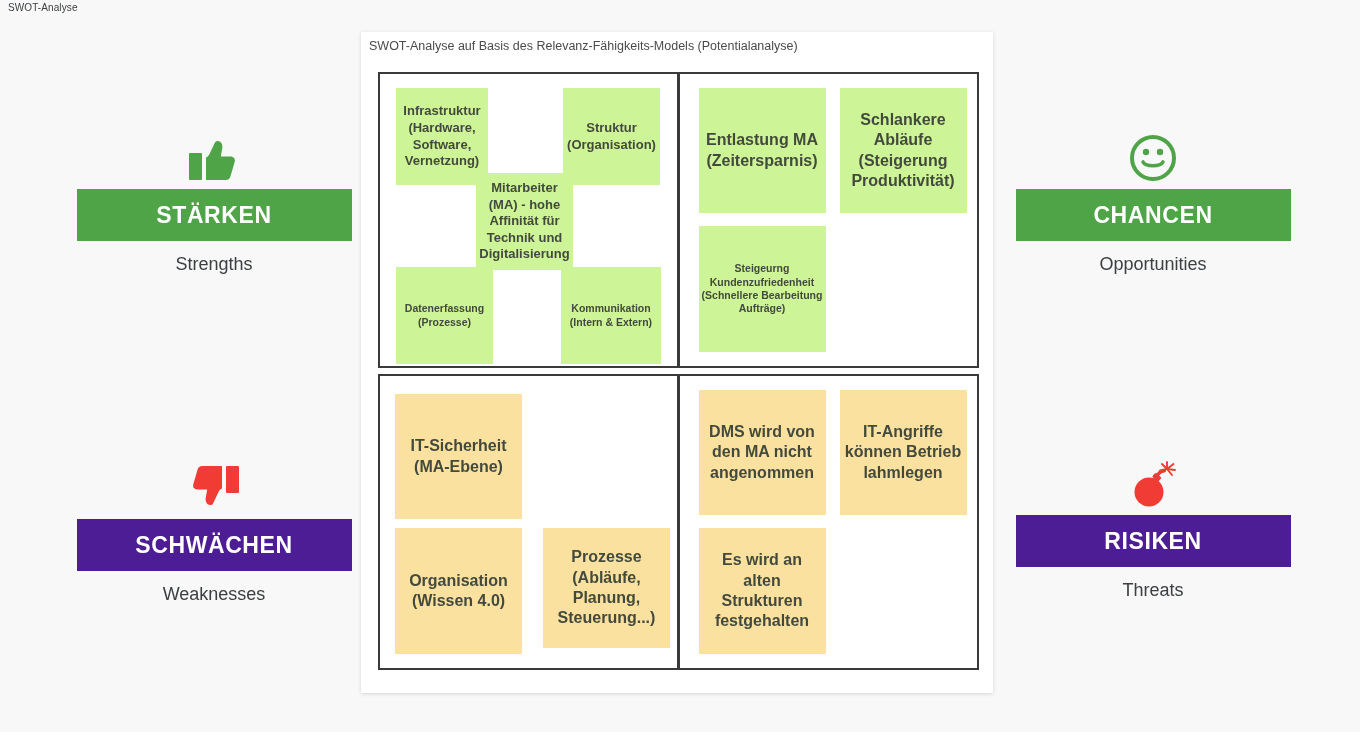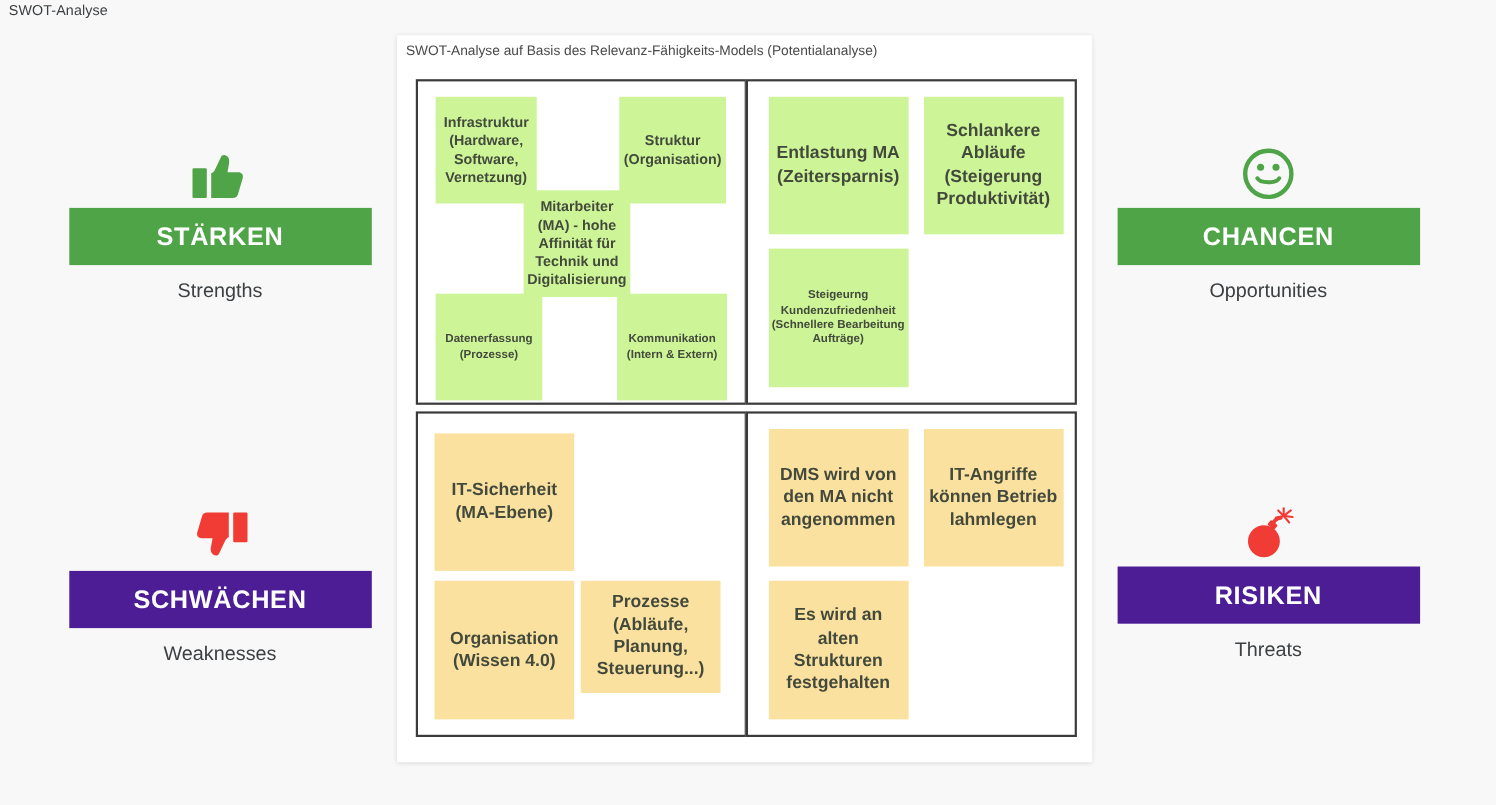--- a/index.html
+++ b/index.html
@@ -10,34 +10,34 @@
     height: 732px;
     overflow: hidden;
     font-family: "Liberation Sans", sans-serif;
   }
 
   
   #app-label {
     position: absolute;
     left: 8px;
     top: 2px;
-    font-size: 13px;
+    font-size: 10px;
     color: #3c4043;
     letter-spacing: .1px;
   }
 
   
   .side-col {
     position: absolute;
     width: 330px;
     display: flex;
     flex-direction: column;
     align-items: center;
   }
-  #col-left  { left: 35px;  top: 125px; }
+  #col-left  { left: 49px;  top: 125px; }
   #col-right { left: 988px; top: 125px; }
 
   .side-block { width: 100%; display:flex; flex-direction:column; align-items:center; }
   .side-block + .side-block { margin-top: 180px; }
 
   .side-icon {
     height: 58px;
     display: flex;
     align-items: flex-end;
     justify-content: center;
@@ -217,21 +217,21 @@
         <div class="note green fs11" style="left: 181px; top: 193px; width: 100px; height: 97px;">Kommunikation (Intern &amp; Extern)</div>
       </div>
     <div class="quadrant right">
         <div class="note green fs16" style="left: 19px; top: 14px; width: 127px; height: 125px;">Entlastung MA (Zeitersparnis)</div>
         <div class="note green fs11" style="left: 19px; top: 152px; width: 127px; height: 126px;">Steigeurng Kundenzufriedenheit (Schnellere Bearbeitung Aufträge)</div>
         <div class="note green fs16" style="left: 160px; top: 14px; width: 127px; height: 125px;">Schlankere Abläufe (Steigerung Produktivität)</div>
       </div>
     <div class="quadrant">
         <div class="note yellow fs16" style="left: 15px; top: 18px; width: 127px; height: 125px;">IT-Sicherheit (MA-Ebene)</div>
         <div class="note yellow fs16" style="left: 15px; top: 152px; width: 127px; height: 126px;">Organisation (Wissen 4.0)</div>
-        <div class="note yellow fs16" style="left: 148px; top: 152px; width: 127px; height: 102px;">Prozesse (Abläufe, Planung, Steuerung...)</div>
+        <div class="note yellow fs16" style="left: 163px; top: 152px; width: 127px; height: 120px;">Prozesse (Abläufe, Planung, Steuerung...)</div>
       </div>
     <div class="quadrant right">
         <div class="note yellow fs16" style="left: 19px; top: 14px; width: 127px; height: 125px;">DMS wird von den MA nicht angenommen</div>
         <div class="note yellow fs16" style="left: 160px; top: 14px; width: 127px; height: 125px;">IT-Angriffe können Betrieb lahmlegen</div>
         <div class="note yellow fs16" style="left: 19px; top: 152px; width: 127px; height: 126px;">Es wird an alten Strukturen festgehalten</div>
       </div>
   </div>
 </div>
 
 </body></html>

